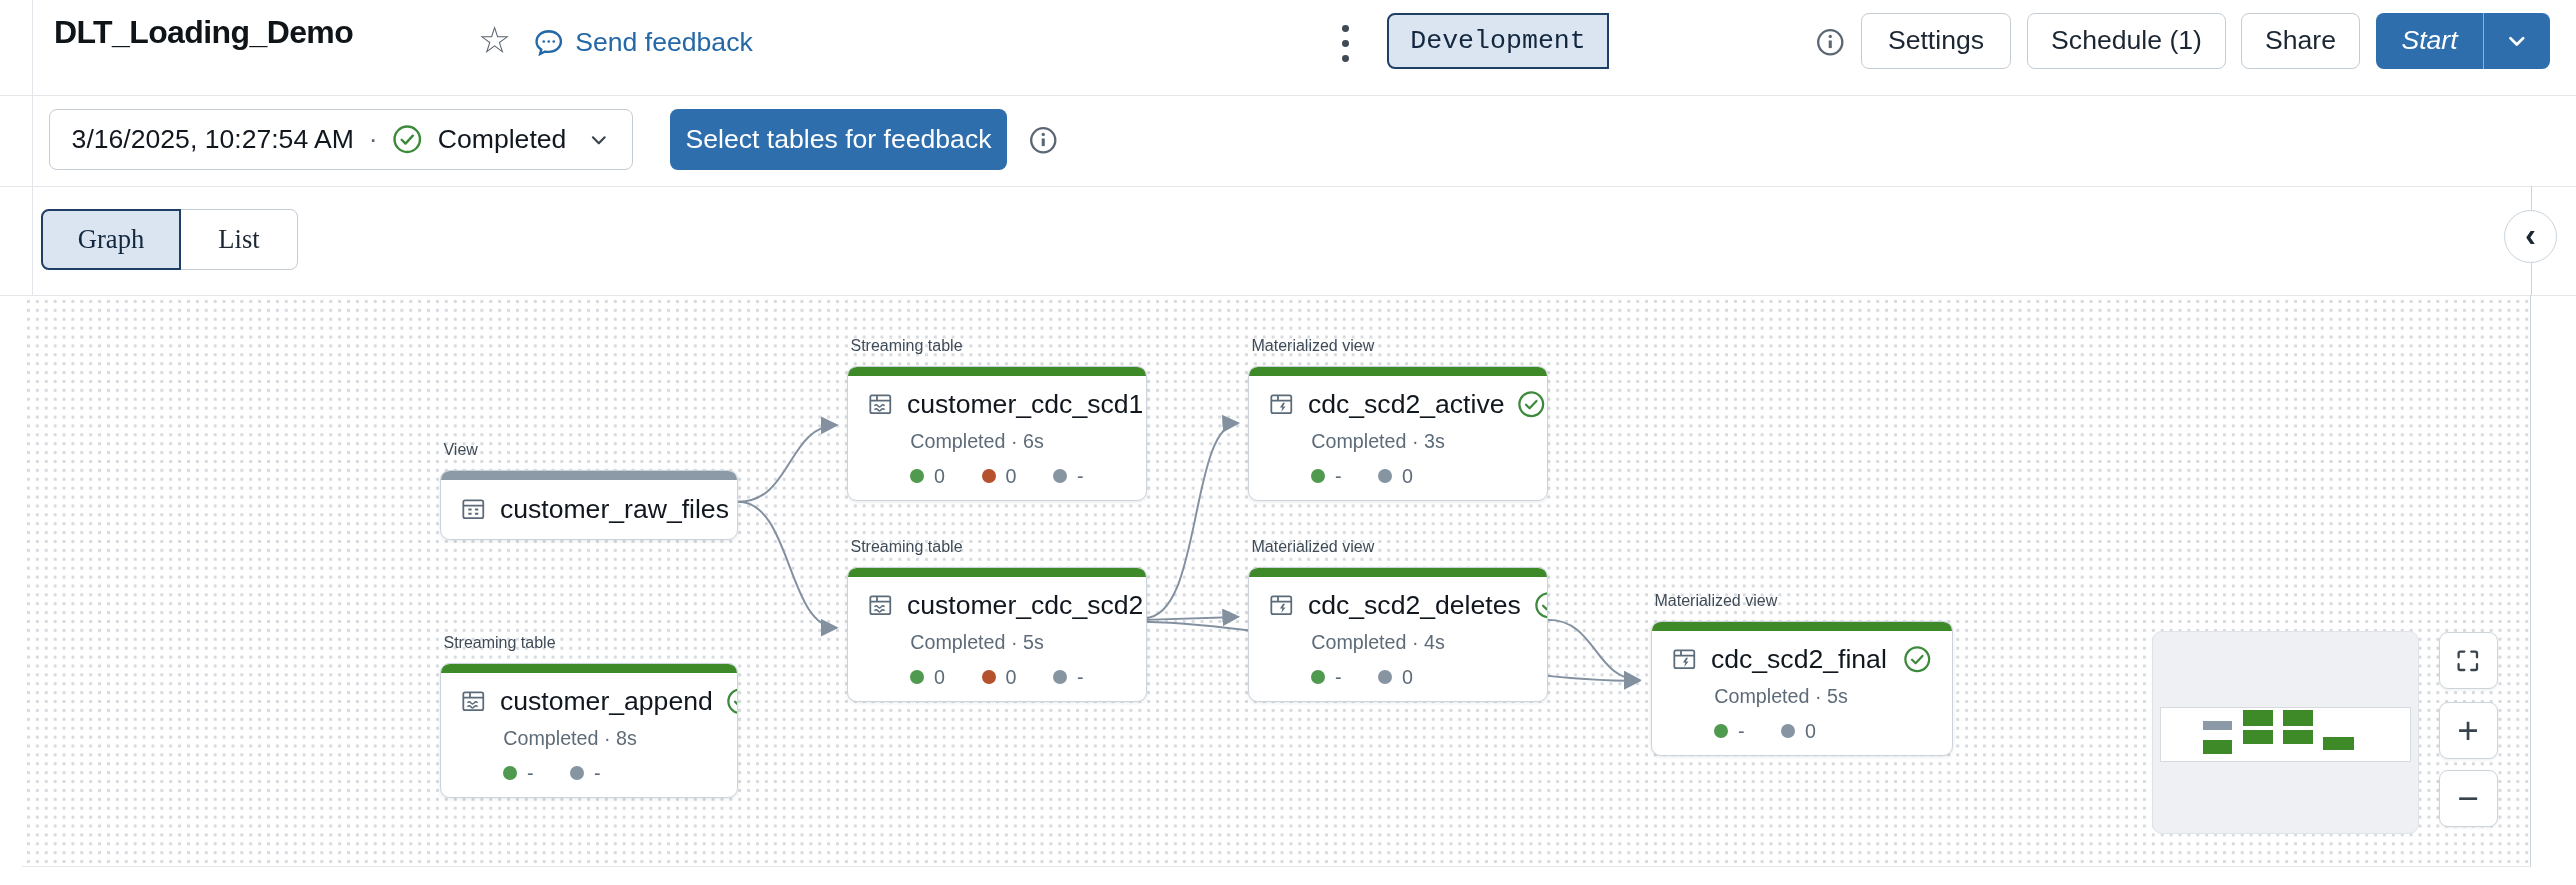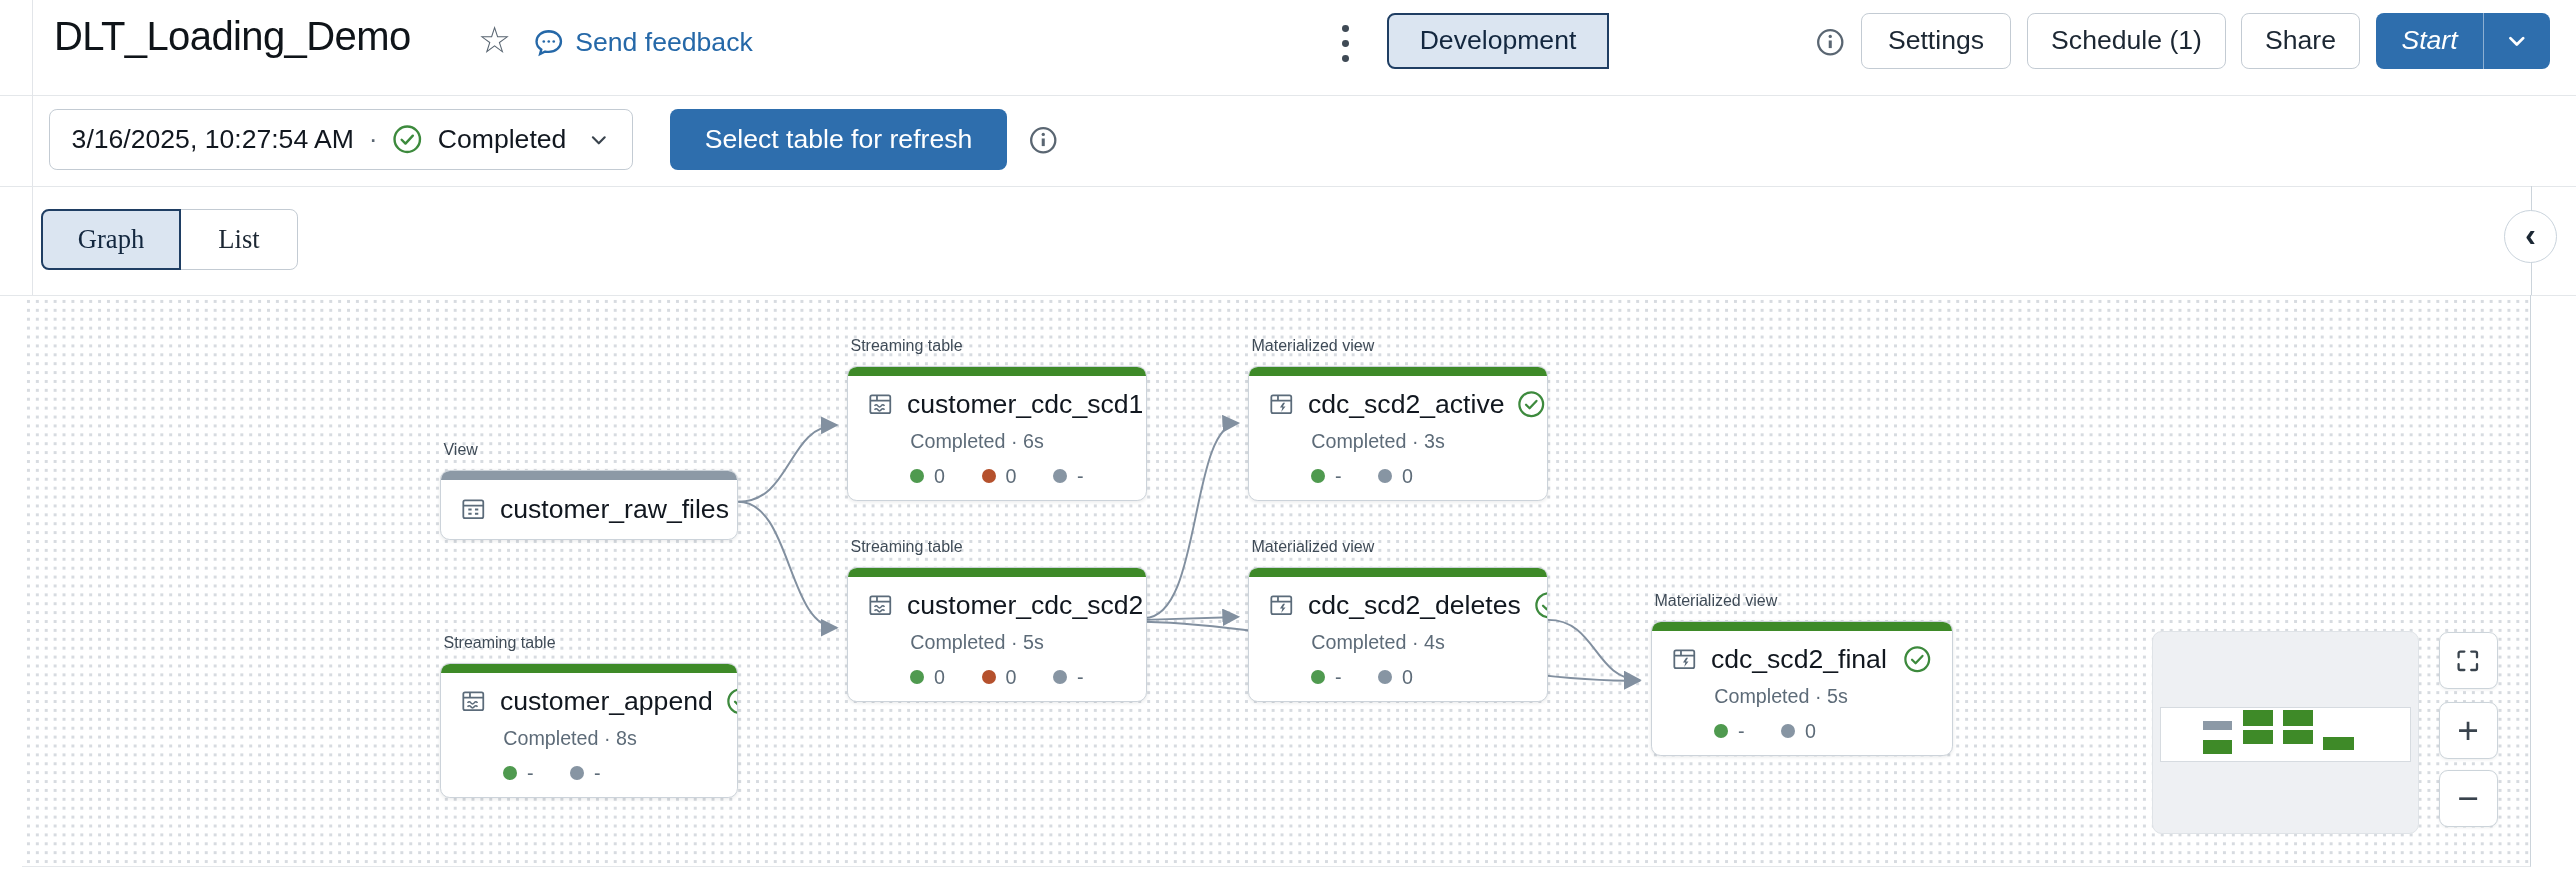--- a/index.html
+++ b/index.html
@@ -6,35 +6,35 @@
   body{
     position:relative;width:2576px;height:886px;overflow:hidden;
     background:#ffffff;color:#11171f;
     font-family:"Liberation Sans","DejaVu Sans",sans-serif;
     -webkit-font-smoothing:antialiased;
   }
   .sep{position:absolute;left:0;width:2576px;height:1px;background:#e4e7ea;}
   .left-edge{position:absolute;left:32px;top:0;width:1px;height:295px;background:#e2e5e9;}
 
   
-  .page-title{position:absolute;left:54px;top:13.8px;font-size:40px;font-weight:400;letter-spacing:-0.6px;color:#0f1419;}
+  .page-title{position:absolute;left:54px;top:13.8px;font-size:32px;font-weight:700;letter-spacing:-0.6px;color:#0f1419;}
   .star{position:absolute;left:478px;top:21.6px;font-size:37px;color:#5a6672;line-height:1;cursor:pointer;}
   .feedback{position:absolute;left:533px;top:26.6px;display:flex;align-items:center;gap:10.8px;color:#2568a8;font-size:26.6px;cursor:pointer;}
   .kebab{position:absolute;left:1324px;top:13.8px;width:43px;height:59px;display:flex;flex-direction:column;align-items:center;justify-content:center;gap:7.9px;cursor:pointer;}
   .kebab i{width:6.9px;height:6.9px;border-radius:50%;background:#3f4a55;}
   .btn{
     position:absolute;top:12.8px;height:56px;box-sizing:border-box;
     display:flex;align-items:center;justify-content:center;
     background:#fff;border:1px solid #c3cbd3;border-radius:7.9px;
     font-size:26.6px;color:#1c2733;cursor:pointer;white-space:nowrap;
   }
   .seg-env{position:absolute;left:1387px;top:12.8px;display:flex;}
   .seg-btn{
     box-sizing:border-box;height:56px;display:flex;align-items:center;justify-content:center;
-    background:#fff;border:1px solid #c3cbd3;font-size:26.6px;color:#1c2733;cursor:pointer;
+    background:#fff;border:1px solid #c3cbd3;font-size:26.6px;color:#1c2733;cursor:pointer;font-family:Liberation Mono, monospace;
   }
   .seg-btn.first{border-radius:7.9px 0 0 7.9px;}
   .seg-btn.last{border-radius:0 7.9px 7.9px 0;margin-left:-1px;}
   .seg-btn.selected{background:#dbe5f1;border:2px solid #1f3e63;color:#13273f;z-index:2;}
   .info-icon{position:absolute;width:30.5px;height:30.5px;cursor:pointer;}
   .start-btn{
     position:absolute;left:2376px;top:12.8px;width:174px;height:56px;box-sizing:border-box;
     display:flex;align-items:stretch;background:#2e6ead;border-radius:7.9px;color:#fff;cursor:pointer;
   }
   .start-main{flex:0 0 107px;display:flex;align-items:center;justify-content:center;font-size:26.6px;font-style:italic;}
@@ -170,21 +170,21 @@
         <polyline points="7.6,12.4 10.6,15.4 16.4,9.2"></polyline>
     </svg>
   </span>
   <span>Completed</span>
   <span style="margin-left:5.9px">
     <svg width="23.6" height="23.6" viewBox="0 0 24 24" fill="none" stroke="#39434d" stroke-width="2.2" stroke-linecap="round" stroke-linejoin="round">
         <polyline points="6,9.5 12,15.5 18,9.5"></polyline>
       </svg>
   </span>
 </div>
-<div class="refresh-btn">Select table for refresh</div>
+<div class="refresh-btn">Select tables for feedback</div>
 <div class="info-icon" style="left:1028px;top:125px">
   <svg width="30.5" height="30.5" viewBox="0 0 24 24" fill="none" stroke="#5a6672" stroke-width="1.8">
     <circle cx="12" cy="12" r="9.5"></circle>
       <line x1="12" y1="10.6" x2="12" y2="16.6" stroke-width="2.4"></line>
       <circle cx="12" cy="7.4" r="1.3" fill="#5a6672" stroke="none"></circle>
   </svg>
 </div>
 
 <div class="sep" style="top:186px"></div>
 

